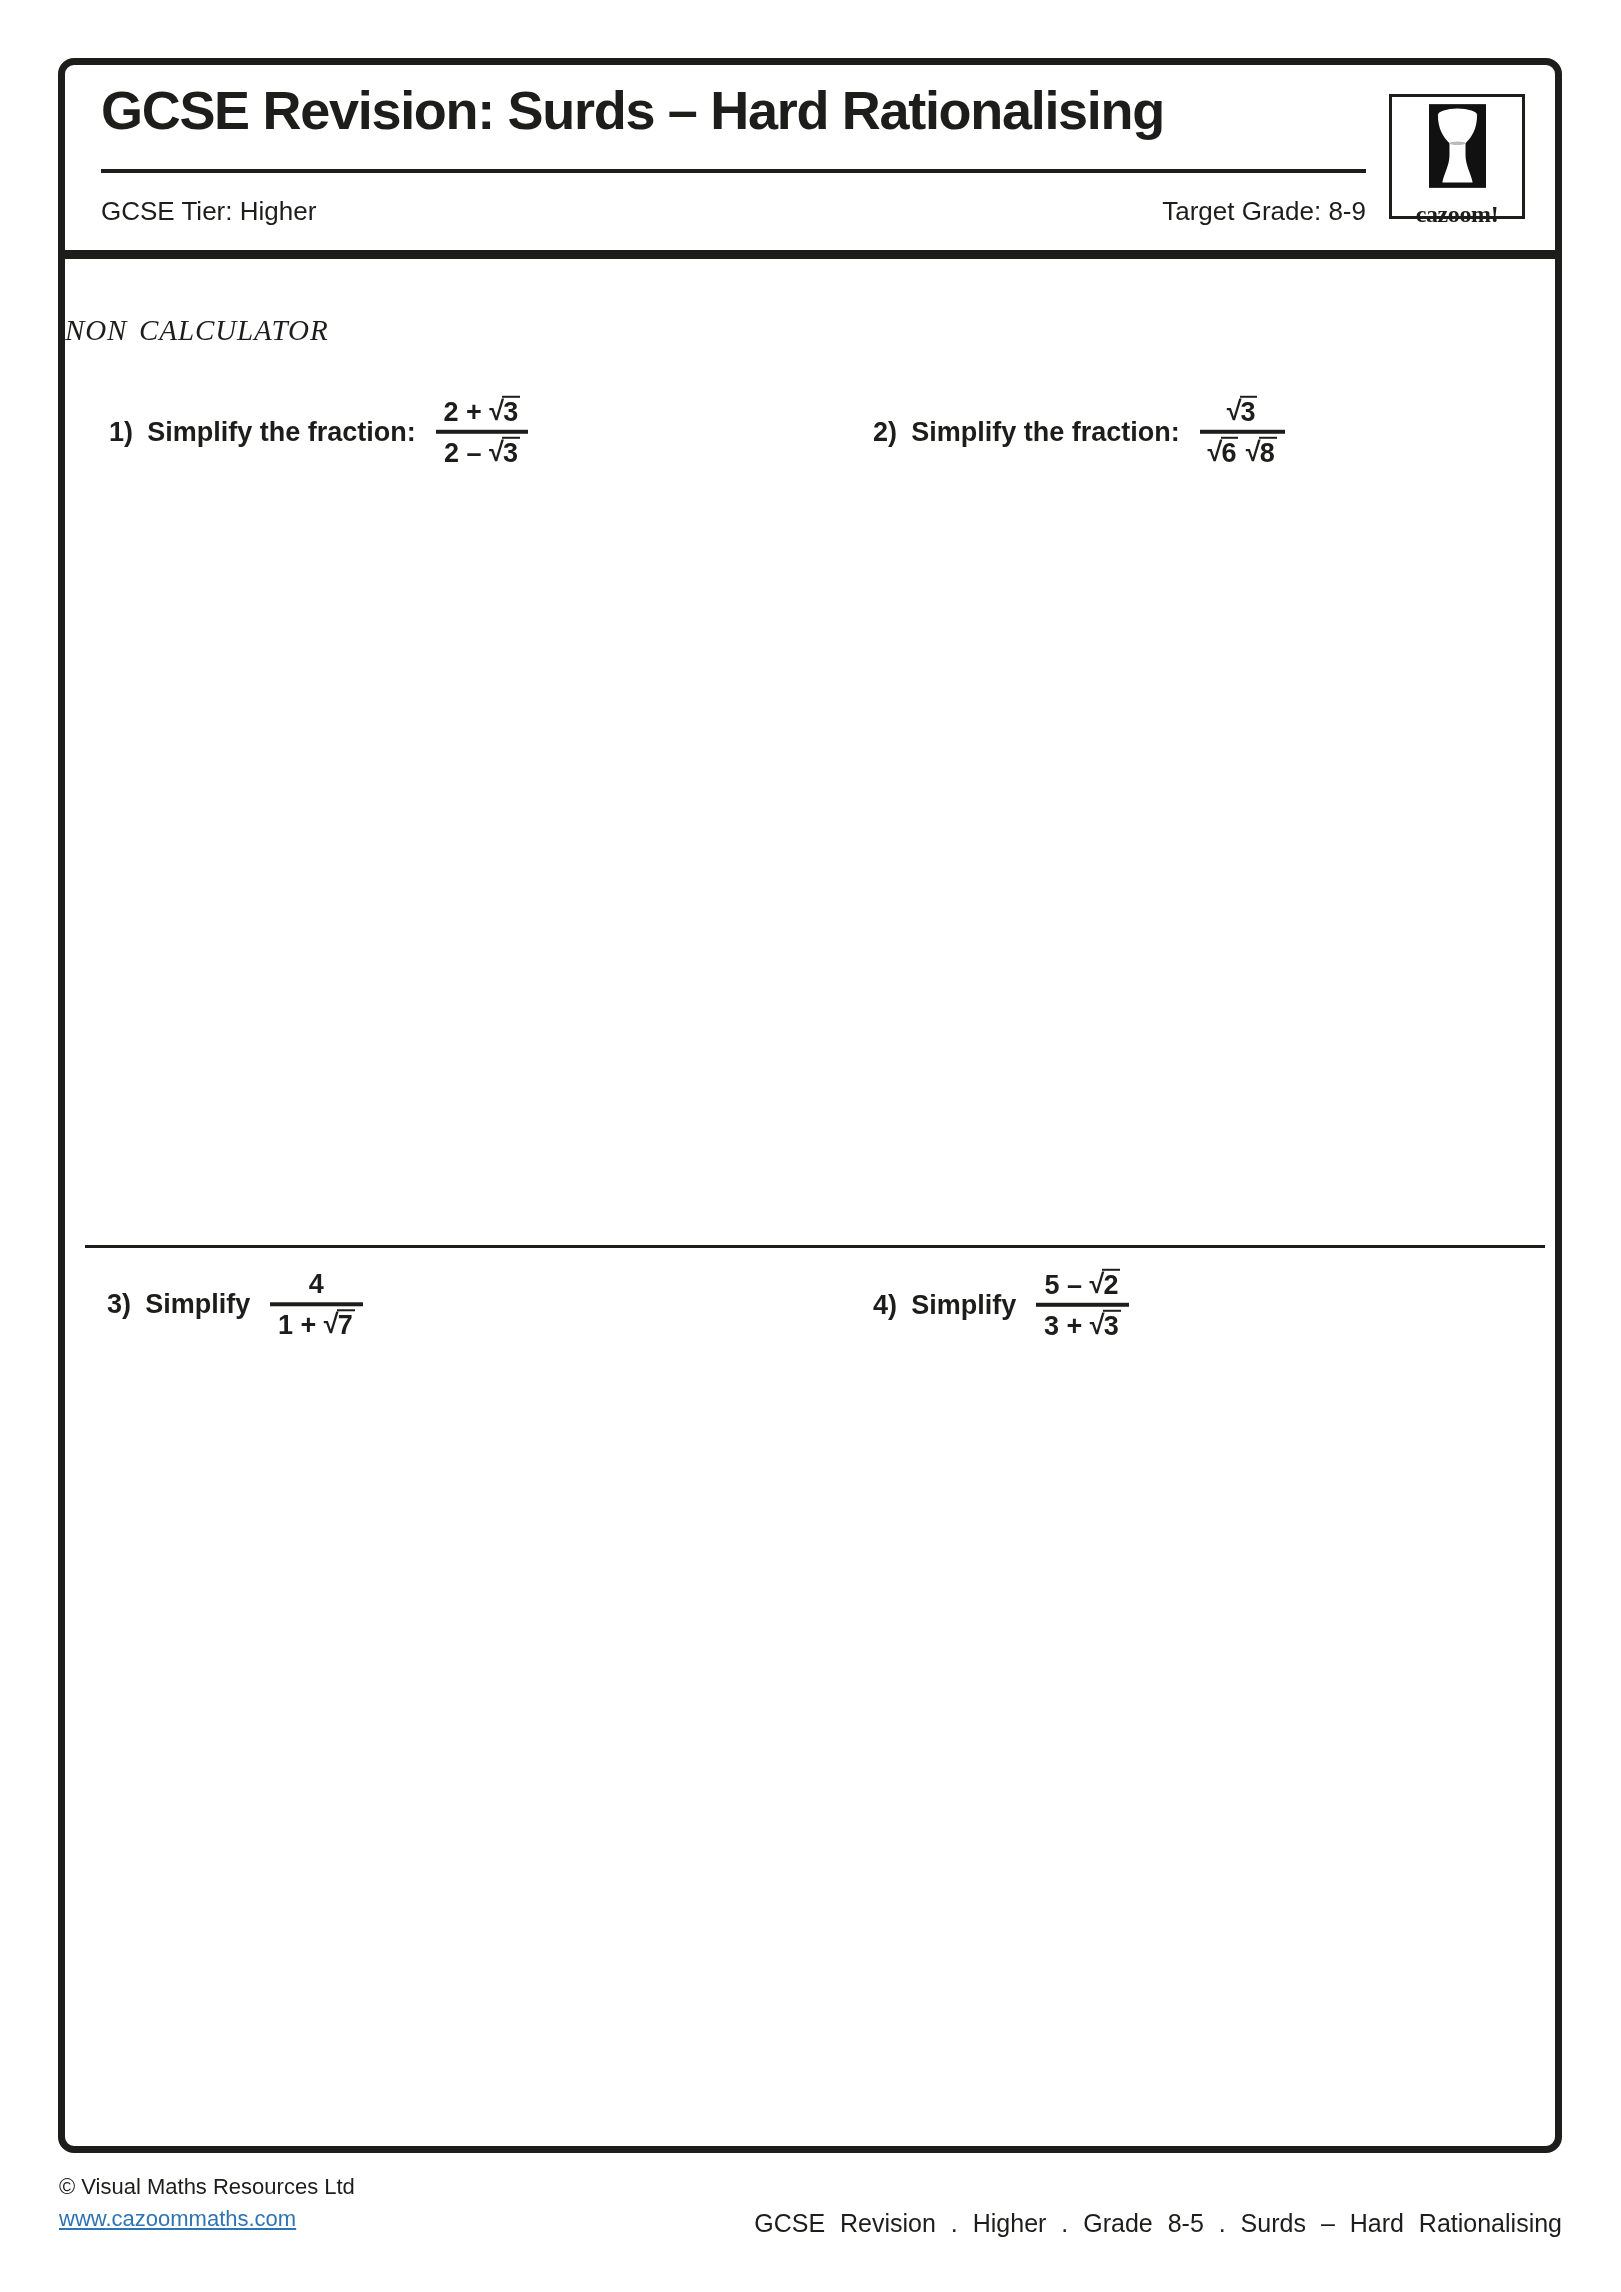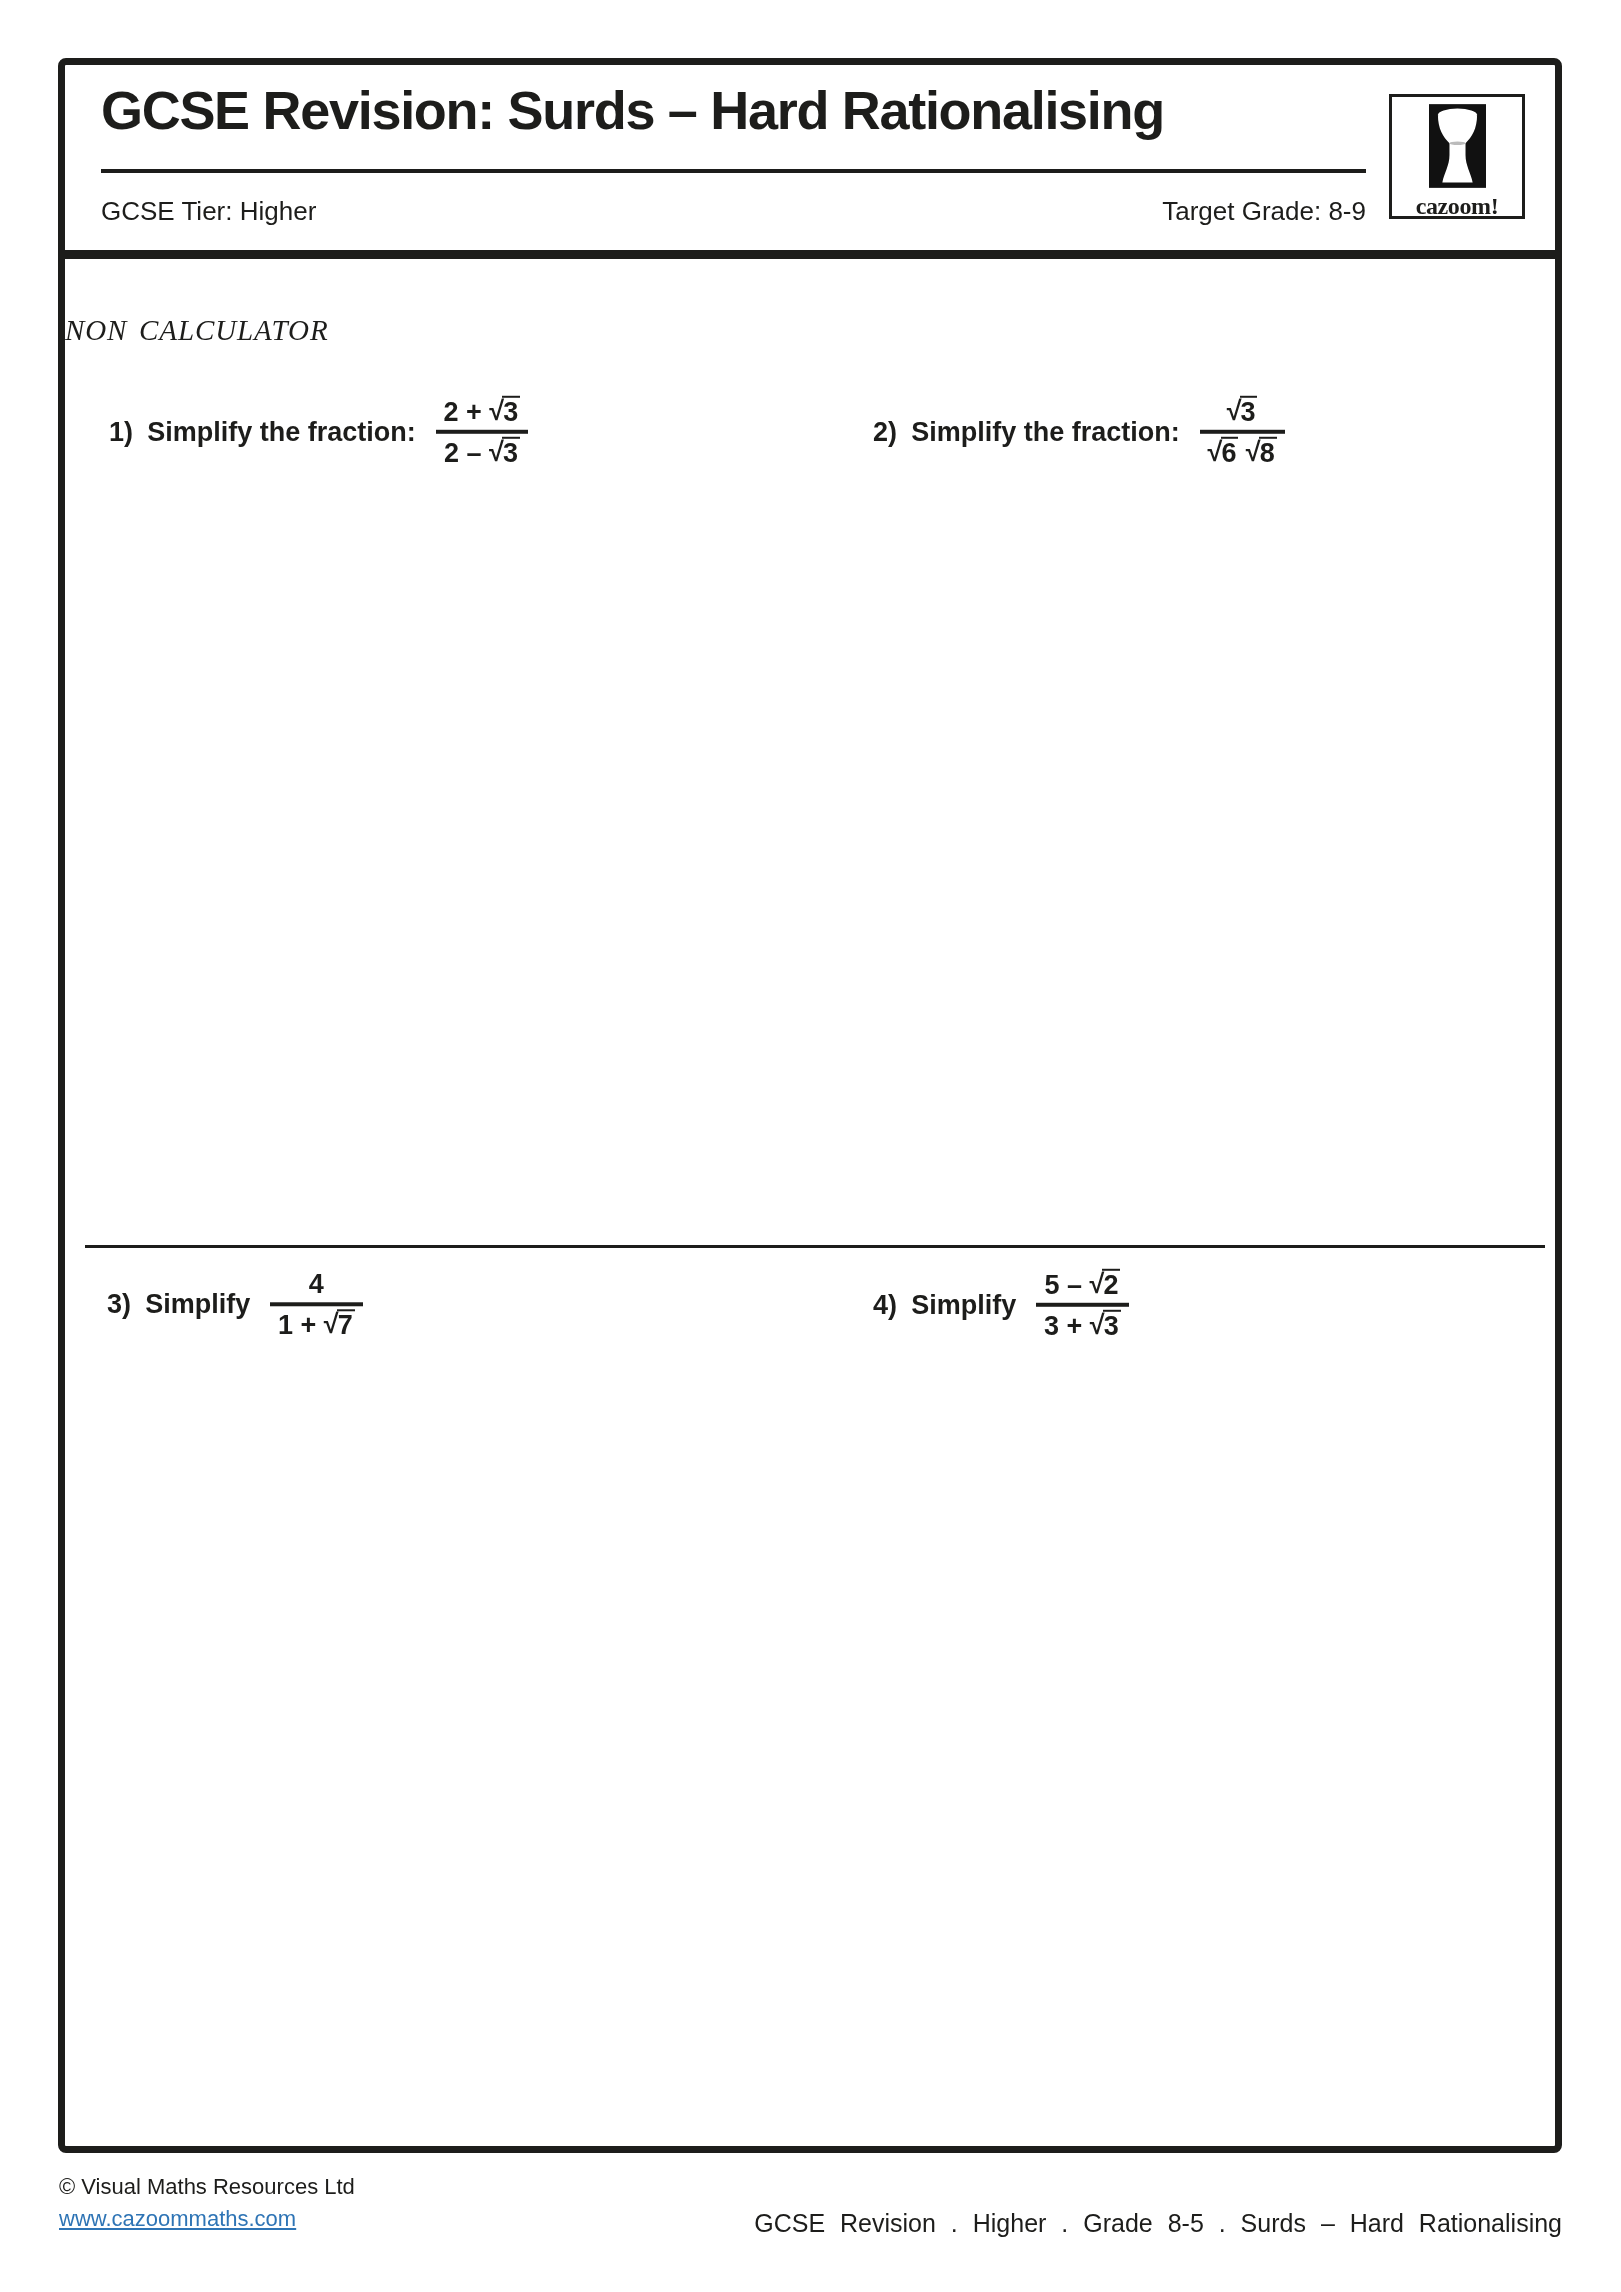--- a/index.html
+++ b/index.html
@@ -12,21 +12,21 @@
   body{
     width:1622px;height:2293px;position:relative;overflow:hidden;
     font-family:"Liberation Sans","DejaVu Sans",sans-serif;
     color:var(--ink);
   }
   
   .sheet{
     position:absolute;left:58px;top:58px;
     width:1504px;height:2095px;
     border:7.2px solid var(--ink);
-    border-radius:8px;
+    border-radius:16px;
     background:var(--paper);
   }
   
   .title{
     position:absolute;left:36px;top:14.3px;
     font-size:54px;font-weight:bold;letter-spacing:-1.3px;
     white-space:nowrap;
   }
   .title-rule{
     position:absolute;left:36px;top:104px;width:1265px;height:3.6px;
@@ -41,21 +41,21 @@
   }
   .logo{
     position:absolute;left:1324px;top:29px;width:136px;height:125px;
     border:3.6px solid var(--ink);background:#fff;
     display:flex;flex-direction:column;align-items:center;
   }
   .logo-art{margin-top:7.2px;line-height:0;}
   .logo-text{
     font-family:"Liberation Serif","DejaVu Serif",serif;
     font-weight:bold;font-size:24px;letter-spacing:-0.4px;line-height:1;
-    margin-top:6px;
+    margin-top:14px;
   }
   .header-rule{
     position:absolute;left:-7.2px;top:185px;width:calc(100% + 14.3px);height:9px;
     background:var(--ink);
   }
   
   .noncalc{
     position:absolute;left:0;top:249px;width:100%;text-align:left;
     font-family:"Liberation Serif","DejaVu Serif",serif;
     font-style:italic;font-size:29px;letter-spacing:0.9px;word-spacing:3.6px;

